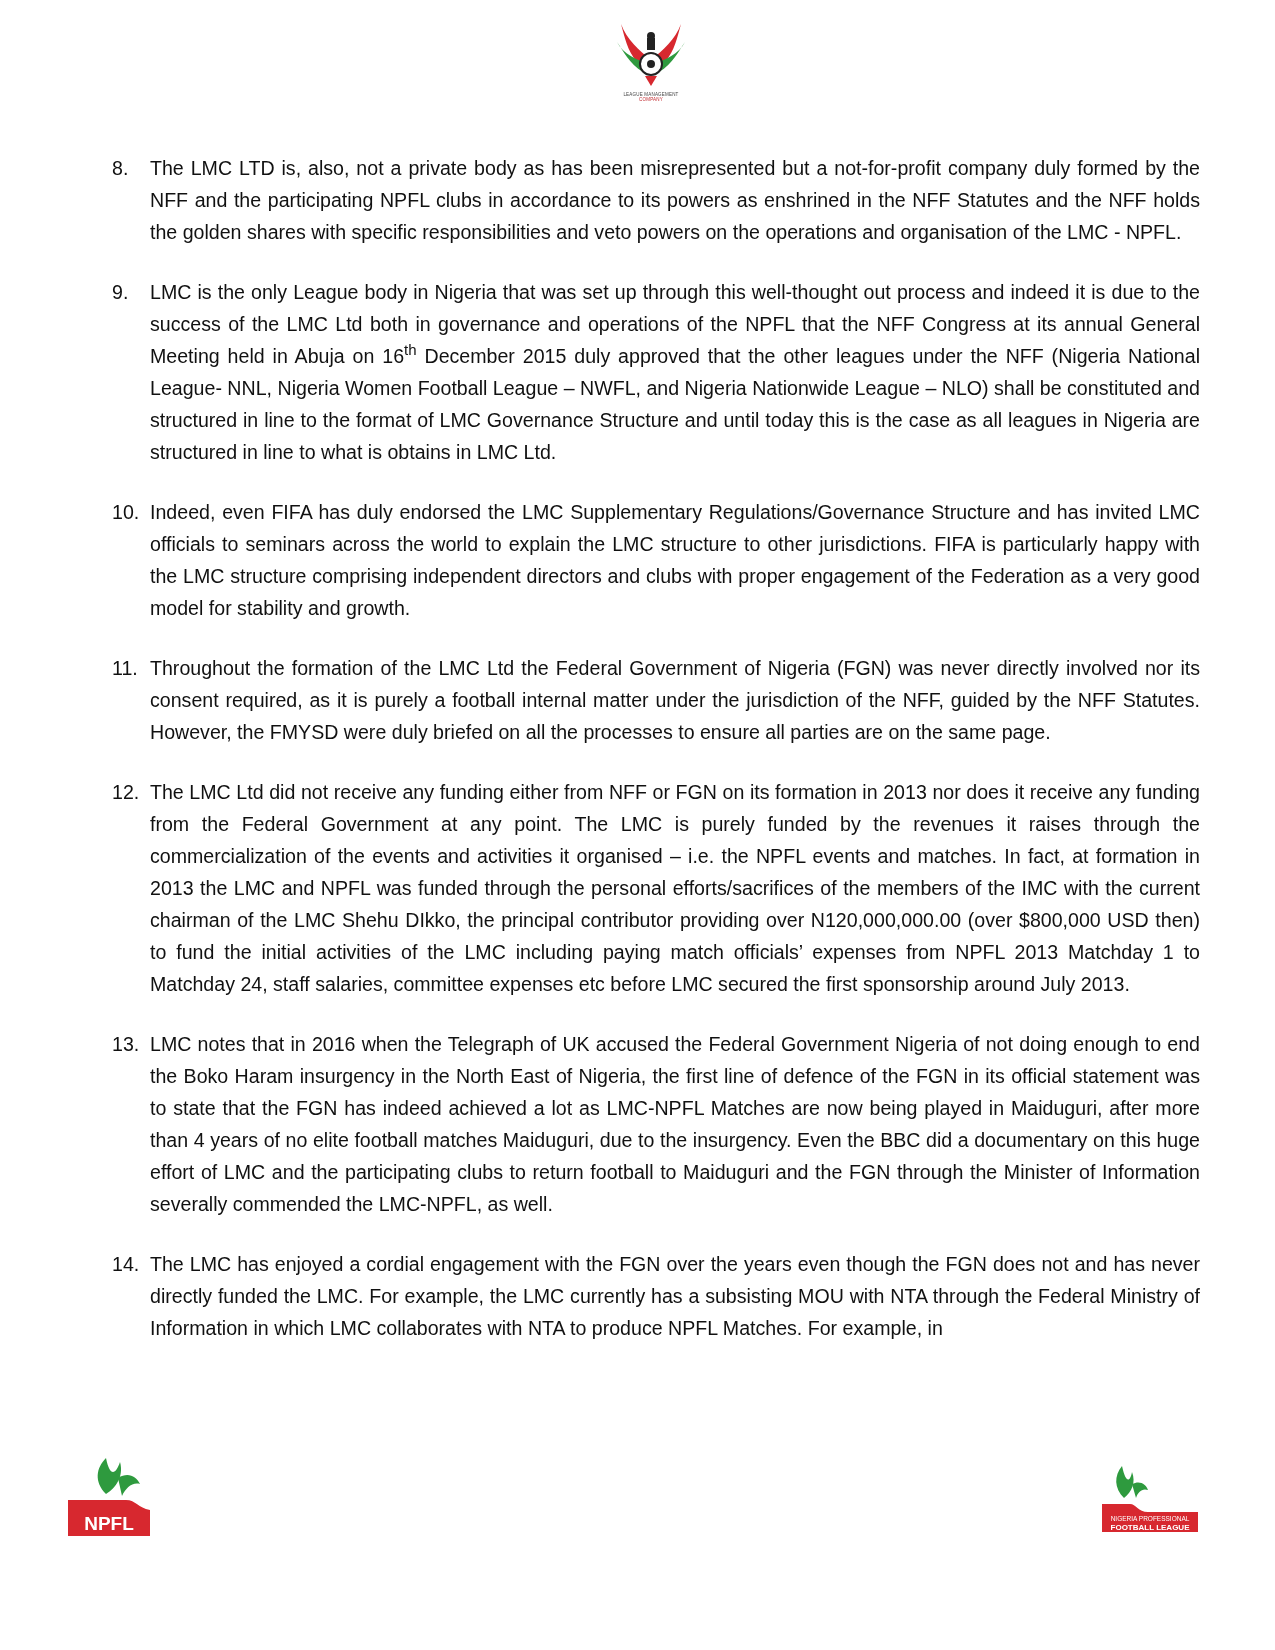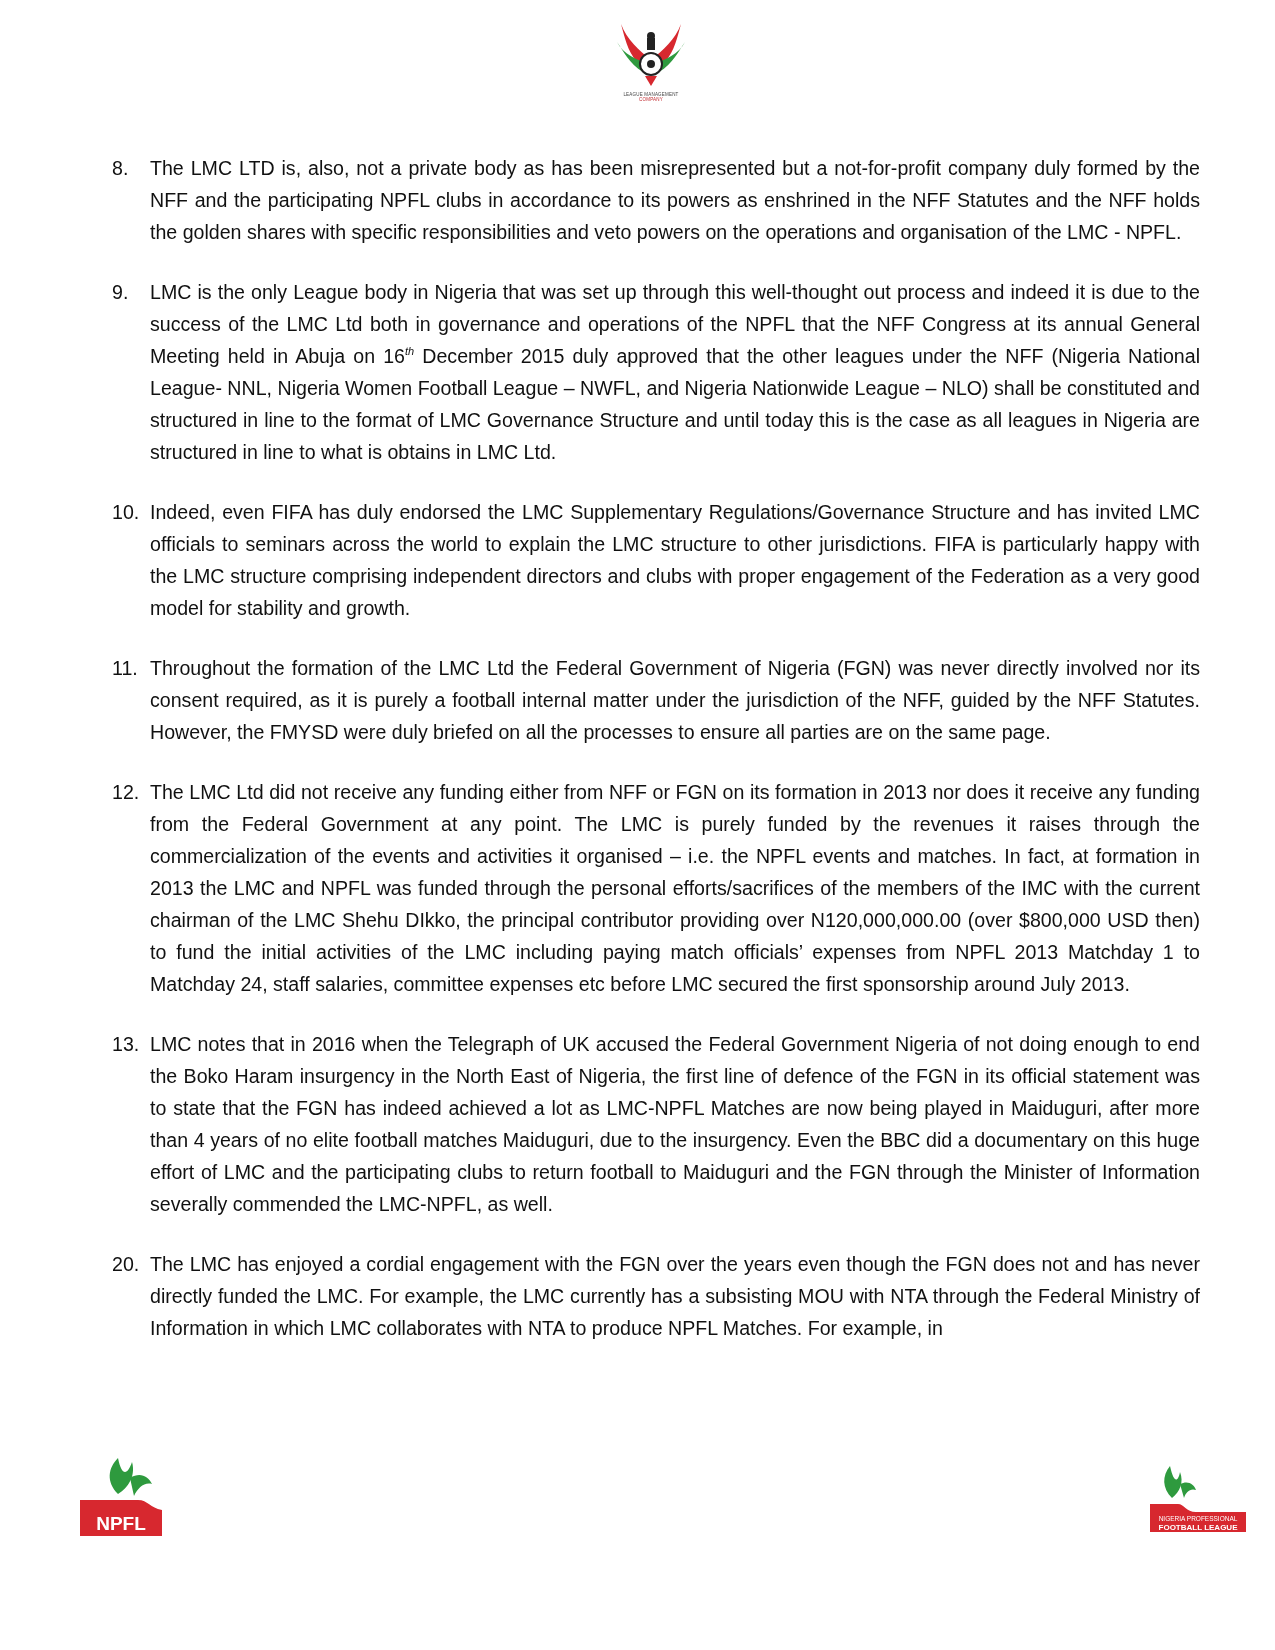--- a/index.html
+++ b/index.html
@@ -8,24 +8,24 @@
   .top-logo { position:absolute; left:611px; top:20px; width:80px; height:95px; text-align:center; }
   .top-logo svg { display:block; margin:0 auto; }
   .top-logo .cap { font-size:4.5px; line-height:5px; letter-spacing:0.2px; }
   .top-logo .cap1 { color:#444; }
   .top-logo .cap2 { color:#c0272d; }
   .content { position:absolute; left:112px; top:152px; width:1088px; }
   .para { position:relative; padding-left:38px; font-size:19.6px; line-height:32px;
           text-align:justify; margin:0; }
   .para .num { position:absolute; left:0; top:0; width:38px; }
   .para b { font-weight:normal; }
-  .para sup { font-size:11px; line-height:0; vertical-align:8px;font-style:italic; }
+  .para sup { font-size:15px; line-height:0; vertical-align:8px; }
   .gap { height:28px; }
-  .logo-bl { position:absolute; left:78px; top:1448px; width:88px; height:92px; }
-  .logo-br { position:absolute; left:1148px; top:1460px; width:100px; height:75px; }
+  .logo-bl { position:absolute; left:66px; top:1448px; width:88px; height:92px; }
+  .logo-br { position:absolute; left:1100px; top:1460px; width:100px; height:75px; }
 </style>
 </head>
 <body>
 
 <div class="top-logo">
   <svg width="76" height="72" viewBox="0 0 76 72">
 
     <path d="M38 40 C26 30 14 20 8 4 C12 18 14 30 24 42 Z" fill="#d7282f"></path>
     <path d="M38 40 C50 30 62 20 68 4 C64 18 62 30 52 42 Z" fill="#d7282f"></path>
 
@@ -50,21 +50,21 @@
     <p class="para"><span class="num">9.</span><span>LMC is the only League body in Nigeria that was set up through this well-thought out process and indeed it is due to the success of the LMC Ltd both in governance and operations of the NPFL that the NFF Congress at its annual General Meeting held in Abuja on 16</span><sup>th</sup><span> December 2015 duly approved that the other leagues under the NFF (Nigeria National League- NNL, Nigeria Women Football League – NWFL, and Nigeria Nationwide League – NLO) shall be constituted and structured in line to the format of LMC Governance Structure and until today this is the case as all leagues in Nigeria are structured in line to what is obtains in LMC Ltd.</span></p>
     <div class="gap"></div>
     <p class="para"><span class="num">10.</span><span>Indeed, even FIFA has duly endorsed the LMC Supplementary Regulations/Governance Structure and has invited LMC officials to seminars across the world to explain the LMC structure to other jurisdictions. FIFA is particularly happy with the LMC structure comprising independent directors and clubs with proper engagement of the Federation as a very good model for stability and growth.</span></p>
     <div class="gap"></div>
     <p class="para"><span class="num">11.</span><span>Throughout the formation of the LMC Ltd the Federal Government of Nigeria (FGN) was never directly involved nor its consent required, as it is purely a football internal matter under the jurisdiction of the NFF, guided by the NFF Statutes. However, the FMYSD were duly briefed on all the processes to ensure all parties are on the same page.</span></p>
     <div class="gap"></div>
     <p class="para"><span class="num">12.</span><b>The LMC Ltd did not receive any funding either from NFF or FGN on its formation in 2013 nor does it receive any funding from the Federal Government at any point</b><span>. The LMC is purely funded by the revenues it raises through the commercialization of the events and activities it organised – i.e. the NPFL events and matches.  In fact, at formation in 2013 the LMC and NPFL was funded through the personal efforts/sacrifices of the members of the IMC with the current chairman of the LMC Shehu DIkko, the principal contributor providing over N120,000,000.00 (over $800,000 USD then) to fund the initial activities of the LMC including paying match officials’ expenses from NPFL 2013 Matchday 1 to Matchday 24, staff salaries, committee expenses etc before LMC secured the first sponsorship around July 2013.</span></p>
     <div class="gap"></div>
     <p class="para"><span class="num">13.</span><span>LMC notes that in </span><b>2016</b><span> when the Telegraph of UK accused the Federal Government Nigeria of not doing enough to end the Boko Haram insurgency in the North East of Nigeria, the first line of defence of the FGN in its official statement was to state that the FGN has indeed achieved a lot as LMC-NPFL Matches are now being played in Maiduguri, after more than 4 years of no elite football matches Maiduguri, due to the insurgency. Even the BBC did a documentary on this huge effort of LMC and the participating clubs to return football to Maiduguri and the FGN through the Minister of Information severally commended the LMC-NPFL, as well.</span></p>
     <div class="gap"></div>
-    <p class="para"><span class="num">20.</span><span>The LMC has enjoyed a cordial engagement with the FGN over the years even though the FGN does not and has never directly funded the LMC. For example, the LMC currently has a subsisting MOU with NTA through the Federal Ministry of Information in which LMC collaborates with NTA to produce NPFL Matches. For example, in</span></p>
+    <p class="para"><span class="num">14.</span><span>The LMC has enjoyed a cordial engagement with the FGN over the years even though the FGN does not and has never directly funded the LMC. For example, the LMC currently has a subsisting MOU with NTA through the Federal Ministry of Information in which LMC collaborates with NTA to produce NPFL Matches. For example, in</span></p>
   </div>
 
 <div class="logo-bl">
   <svg width="88" height="92" viewBox="0 0 88 92">
     <path d="M40 10 C30 20 28 34 40 46 C50 40 58 28 54 14 C50 26 44 30 40 10 Z" fill="#2e9a3e"></path>
     <path d="M52 30 C62 24 70 28 74 36 C66 34 60 40 56 48 Z" fill="#2e9a3e"></path>
     <path d="M2 52 L60 52 C70 52 72 60 84 62 L84 88 L2 88 Z" fill="#d7282f"></path>
     <text x="43" y="82" text-anchor="middle" font-family="Liberation Sans, sans-serif" font-weight="bold" font-size="19" fill="#ffffff">NPFL</text>
   </svg>
 </div>

